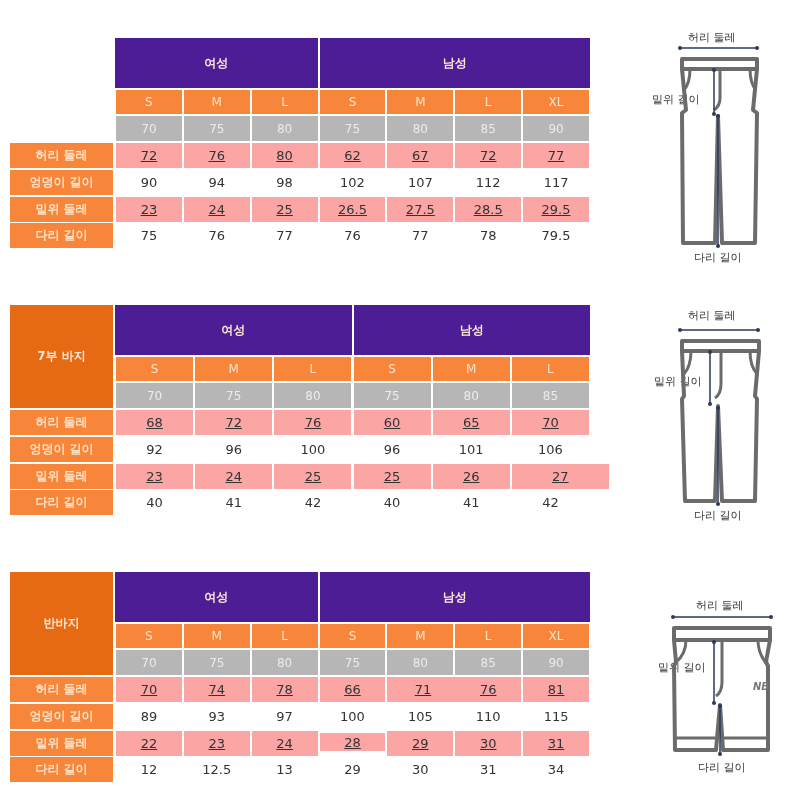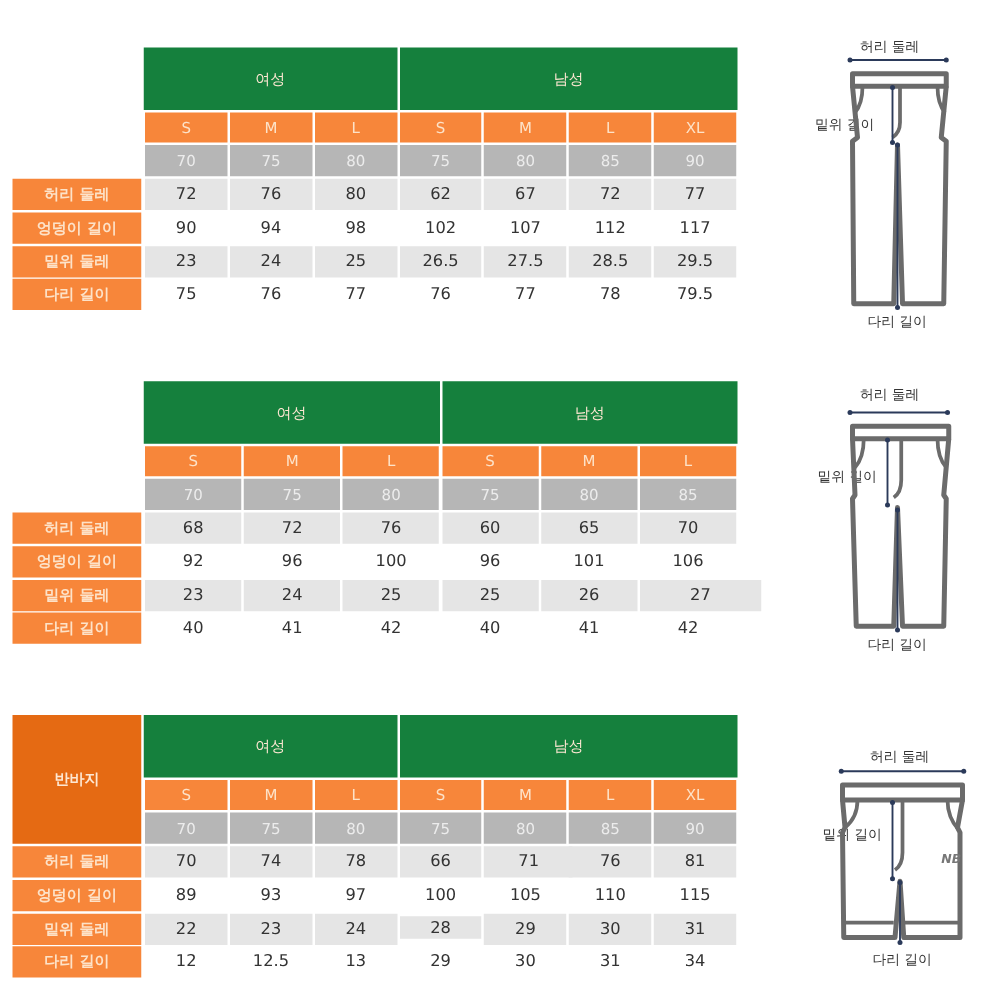--- a/index.html
+++ b/index.html
@@ -2,26 +2,26 @@
 <html><head>
 <meta charset="utf-8">
 <style>
   html, body { margin:0; padding:0; background:#ffffff; }
   body { width:800px; height:800px; position:relative; overflow:hidden;
          font-family: "DejaVu Sans", "Liberation Sans", sans-serif; }
   .tbl { position:absolute; left:10px; width:580px; }
   .cell { position:absolute; display:flex; align-items:center; justify-content:center;
           box-sizing:border-box; font-size:13px; }
   .corner { background:#e56a13; color:#fde7d2; font-weight:bold; font-size:12px; }
-  .gender { background:#15803d; color:#fde7d2; font-weight:normal; font-size:12px; }
+  .gender { background:#4c1d95; color:#fde7d2; font-weight:bold; font-size:12px; }
   .size { background:#f7863a; color:#fde2c8; font-size:12px; }
   .waist { background:#b6b6b6; color:#ececec; font-size:12px; }
   .rowlabel { background:#f7863a; color:#fde2c8; font-weight:bold; font-size:12px; }
   .val { color:#333333; font-size:13px; }
-  .val.even { background:#e5e5e5; }
+  .val.even { background:#fca5a5;text-decoration:underline; }
   .val.odd { background:#ffffff; }
   .diagram { position:absolute; }
   .dlabel { position:absolute; font-size:11px; color:#333; white-space:nowrap; }
 </style>
 </head>
 <body>
 
 <div id="root">
     <div class="tbl" style="top: 38px; height: 212px;">
       <div class="cell gender" style="left: 105px; top: 0px; width: 202.571px; height: 50px;">여성</div>
@@ -67,20 +67,21 @@
       <div class="cell rowlabel" style="left: 0px; top: 185px; width: 103px; height: 25px;">다리 길이</div>
       <div class="cell val odd" style="left: 106px; top: 185px; width: 65.8571px; height: 25px;">75</div>
       <div class="cell val odd" style="left: 173.857px; top: 185px; width: 65.8571px; height: 25px;">76</div>
       <div class="cell val odd" style="left: 241.714px; top: 185px; width: 65.8571px; height: 25px;">77</div>
       <div class="cell val odd" style="left: 309.571px; top: 185px; width: 65.8571px; height: 25px;">76</div>
       <div class="cell val odd" style="left: 377.429px; top: 185px; width: 65.8571px; height: 25px;">77</div>
       <div class="cell val odd" style="left: 445.286px; top: 185px; width: 65.8571px; height: 25px;">78</div>
       <div class="cell val odd" style="left: 513.143px; top: 185px; width: 65.8571px; height: 25px; text-align: center;">79.5</div>
     </div>
     <div class="tbl" style="top: 305px; height: 212px;">
+      <div class="cell corner" style="left: 0px; top: 0px; width: 103px; height: 103px;">7부 바지</div>
       <div class="cell gender" style="left: 105px; top: 0px; width: 236.5px; height: 50px;">여성</div>
       <div class="cell gender" style="left: 343.5px; top: 0px; width: 236.5px; height: 50px;">남성</div>
       <div class="cell size" style="left: 106px; top: 52px; width: 77.1667px; height: 24px;">S</div>
       <div class="cell waist" style="left: 106px; top: 78px; width: 77.1667px; height: 25px;">70</div>
       <div class="cell size" style="left: 185.167px; top: 52px; width: 77.1667px; height: 24px;">M</div>
       <div class="cell waist" style="left: 185.167px; top: 78px; width: 77.1667px; height: 25px;">75</div>
       <div class="cell size" style="left: 264.333px; top: 52px; width: 77.1667px; height: 24px;">L</div>
       <div class="cell waist" style="left: 264.333px; top: 78px; width: 77.1667px; height: 25px;">80</div>
       <div class="cell size" style="left: 343.5px; top: 52px; width: 77.1667px; height: 24px;">S</div>
       <div class="cell waist" style="left: 343.5px; top: 78px; width: 77.1667px; height: 25px;">75</div>

